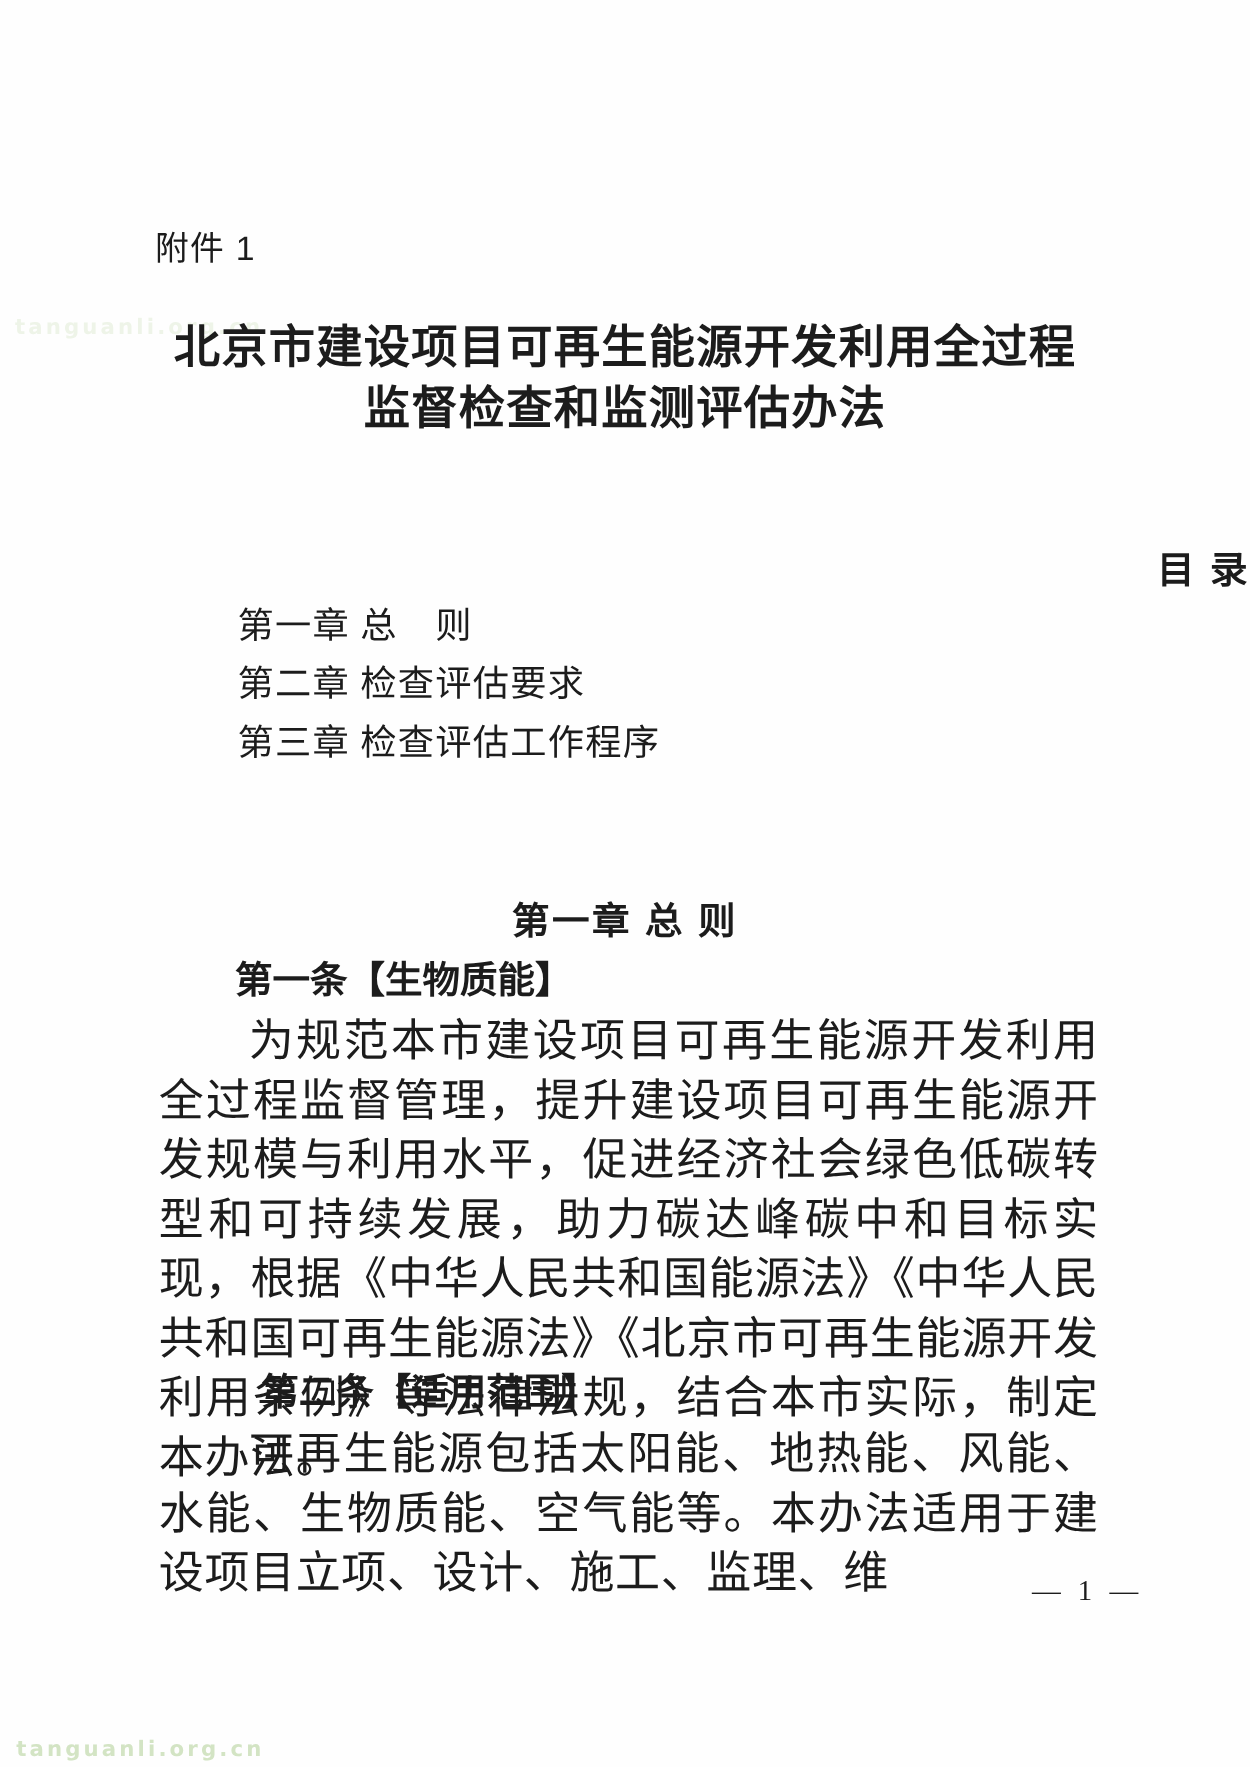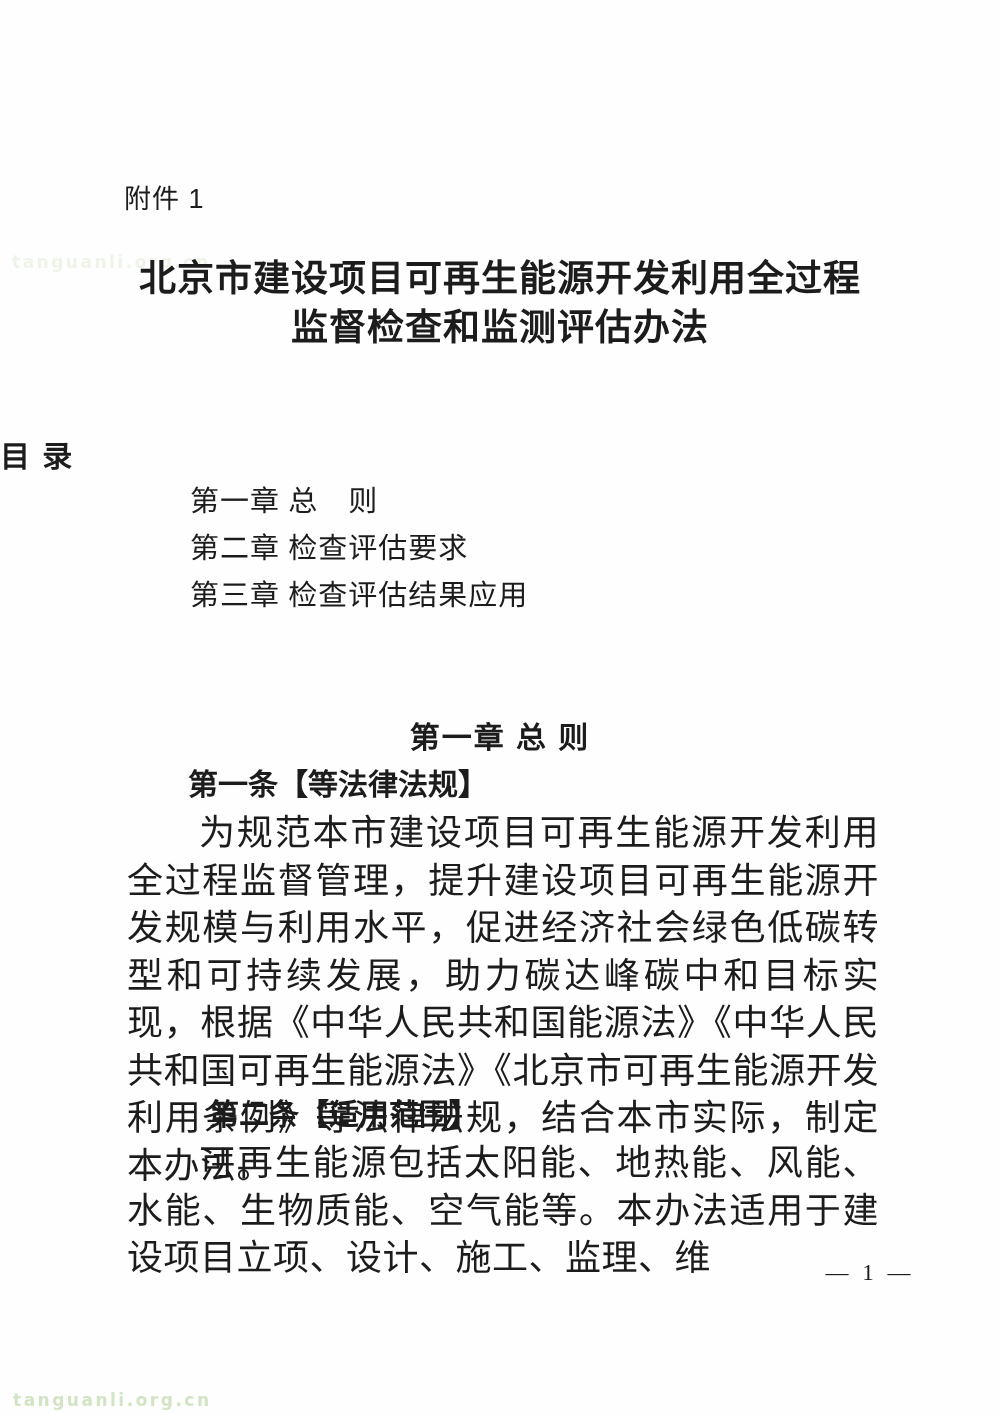--- a/index.html
+++ b/index.html
@@ -46,21 +46,21 @@
     width: 100%;
     text-align: center;
     font-size: 25px;
     line-height: 30px;
   }
   .toc-heading {
     position: absolute;
     left: 0;
     top: 441px;
     width: 100%;
-    text-align: left;
+    text-align: right;
     font-weight: 700;
     font-size: 30px;
     line-height: 32px;
     letter-spacing: 2px;
   }
   .toc-list {
     position: absolute;
     left: 190px;
     top: 478px;
     width: 700px;
@@ -147,26 +147,26 @@
     <div>北京市建设项目可再生能源开发利用全过程</div>
     <div>监督检查和监测评估办法</div>
   </div>
 
 
   <div class="toc-heading sans">目 录</div>
 
   <div class="toc-list serif">
     <div class="toc-item">第一章 总　则</div>
     <div class="toc-item">第二章 检查评估要求</div>
-    <div class="toc-item">第三章 检查评估结果应用</div>
+    <div class="toc-item">第三章 检查评估工作程序</div>
   </div>
 
   <div class="chapter-heading sans">第一章 总 则</div>
 
-  <div class="article-heading a1 sans">第一条【等法律法规】</div>
+  <div class="article-heading a1 sans">第一条【生物质能】</div>
 
   <div class="body-paragraph p1 serif">为规范本市建设项目可再生能源开发利用全过程监督管理，提升建设项目可再生能源开发规模与利用水平，促进经济社会绿色低碳转型和可持续发展，助力碳达峰碳中和目标实现，根据《中华人民共和国能源法》《中华人民共和国可再生能源法》《北京市可再生能源开发利用条例》等法律法规，结合本市实际，制定本办法。</div>
 
   <div class="article-heading a2 sans">第二条【适用范围】</div>
 
   <div class="body-paragraph p2 serif">可再生能源包括太阳能、地热能、风能、水能、生物质能、空气能等。本办法适用于建设项目立项、设计、施工、监理、维</div>
 
   <div class="page-number serif">— 1 —</div>
 
   <div class="watermark bottom-left">tanguanli.org.cn</div>

